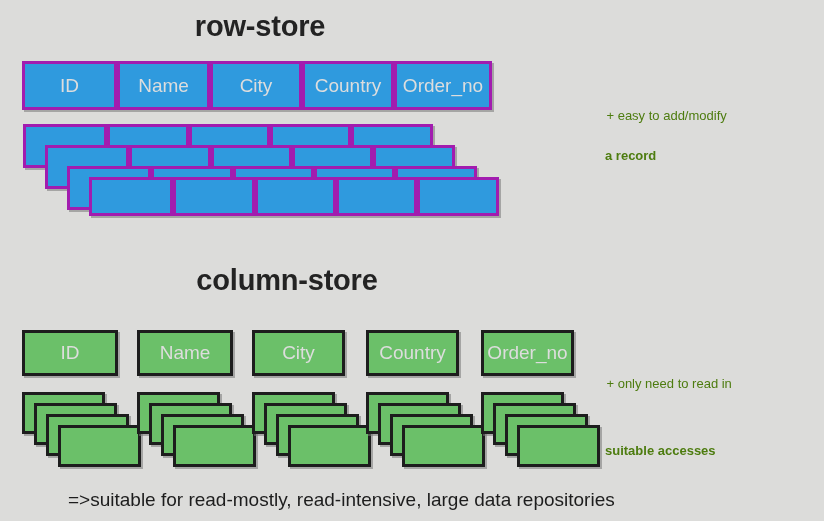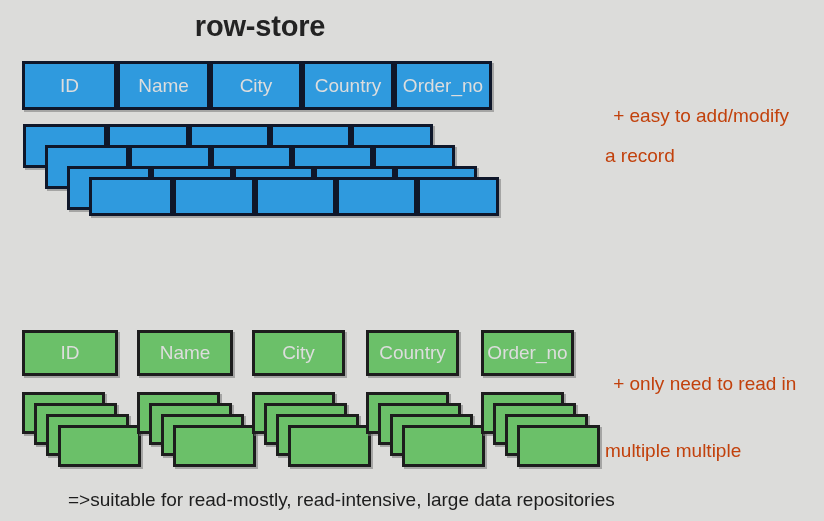--- a/index.html
+++ b/index.html
@@ -29,21 +29,21 @@
     white-space: nowrap;
     text-align: center;
   }
   #row-store-title { left: 0px;  top: 10px;  width: 520px; }
   #column-store-title { left: 0px; top: 264px; width: 574px; }
 
   
   .cell {
     position: absolute;
     box-sizing: border-box;
-    border: 3px solid #0f172a;
+    border: 3px solid #a21caf;
     background: #2f9ade;
     display: flex;
     align-items: center;
     justify-content: center;
     color: #dddddd;
     font-size: 19px;
     box-shadow: 2px 2px 0 rgba(120,120,120,0.55);
   }
   .cell.green {
     background: #6bc069;
@@ -79,26 +79,26 @@
   .col-stack { position: absolute; width: 120px; height: 80px; }
   .col-stack .cell {
     width: 83px;
     height: 42px;
     font-size: 0;
   }
 
   
   .note {
     position: absolute;
-    font-size: 19px;
-    color: #c2410c;
+    font-size: 13px;
+    color: #4d7c0f;
     line-height: 20px;
     white-space: pre;
   }
-  .note .indent { padding-left: 13px; display: block; }
+  .note .indent { padding-left: 13px; display: block; font-weight: bold; }
 
   
   #caption {
     position: absolute;
     left: 68px;
     top: 489px;
     font-size: 19px;
     color: #1d1d1d;
     white-space: nowrap;
   }
@@ -148,20 +148,21 @@
     <div class="cell blank" style="left:166px; width:81px; height:39px;"></div>
     <div class="cell blank" style="left:247px; width:81px; height:39px;"></div>
     <div class="cell blank" style="left:328px; width:82px; height:39px;"></div>
   </div>
 
   <div class="note" style="left:592px; top:86px;">
     <span>+ easy to add/modify</span>
     <span class="indent">a record</span>
   </div>
 
+  <div id="column-store-title" class="section-title">column-store</div>
 
   <div id="column-headers">
     <div class="cell green" style="left:22px;  top:330px; width:96px;">ID</div>
     <div class="cell green" style="left:137px; top:330px; width:96px;">Name</div>
     <div class="cell green" style="left:252px; top:330px; width:93px;">City</div>
     <div class="cell green" style="left:366px; top:330px; width:93px;">Country</div>
     <div class="cell green" style="left:481px; top:330px; width:93px;">Order_no</div>
   </div>
 
   <div class="col-stack" style="left:22px; top:392px;">
@@ -192,18 +193,18 @@
     <div class="cell green" style="left:0px;  top:0px;"></div>
     <div class="cell green" style="left:12px; top:11px;"></div>
     <div class="cell green" style="left:24px; top:22px;"></div>
     <div class="cell green" style="left:36px; top:33px;"></div>
   </div>
 
   <div class="note" style="left:592px; top:354px;">
     <span>+ only need to read in</span>
   </div>
   <div class="note" style="left:592px; top:401px;">
-    <span class="indent">multiple multiple</span>
+    <span class="indent">suitable accesses</span>
   </div>
 
   <div id="caption">=&gt;suitable for read-mostly, read-intensive, large data repositories</div>
 
 </div>
 
 </body></html>

